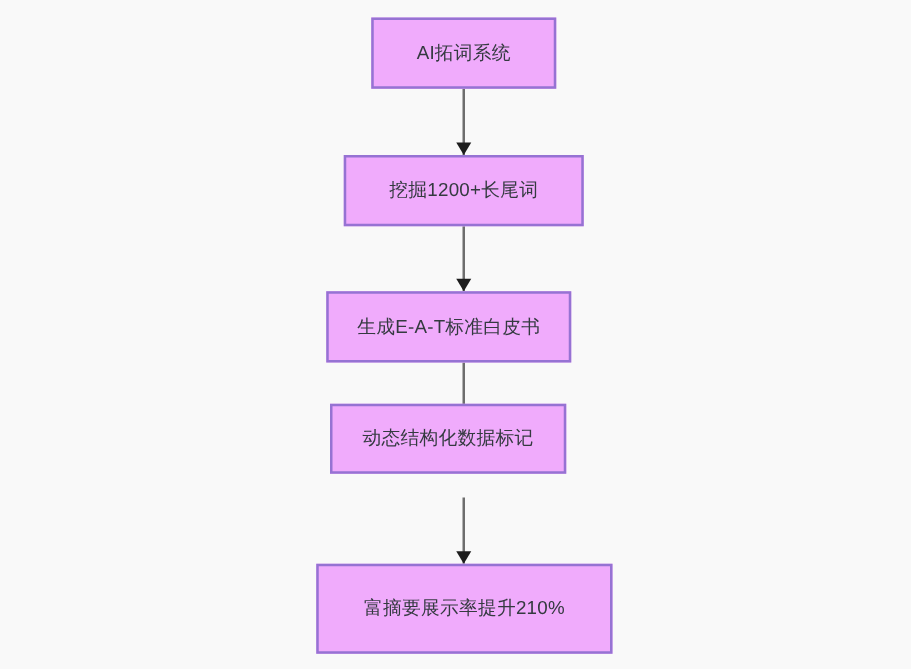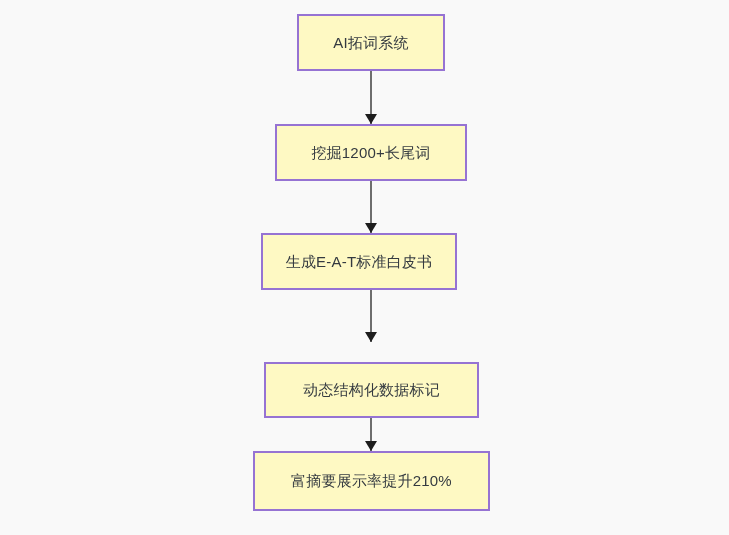--- a/index.html
+++ b/index.html
@@ -14,21 +14,21 @@
     overflow: hidden;
   }
   #flowchart {
     position: relative;
     width: 729px;
     height: 535px;
   }
   .node {
     position: absolute;
     box-sizing: border-box;
-    background: #fef9c3;
+    background: #f0abfc;
     border: 2px solid #9673d3;
     display: flex;
     align-items: center;
     justify-content: center;
     text-align: center;
   }
   .node-label {
     font-size: 15px;
     line-height: 1.2;
     color: #343a40;
@@ -83,21 +83,21 @@
   </div>
 
   <div class="node" style="left:275px; top:124px; width:192px; height:57px;">
     <span class="node-label">挖掘1200+长尾词</span>
   </div>
 
   <div class="node" style="left:261px; top:233px; width:196px; height:57px;">
     <span class="node-label">生成E-A-T标准白皮书</span>
   </div>
 
-  <div class="node" style="left:264px; top:362px; width:215px; height:56px;">
+  <div class="node" style="left:264px; top:323px; width:189px; height:56px;">
     <span class="node-label">动态结构化数据标记</span>
   </div>
 
-  <div class="node" style="left:253px; top:451px; width:237px; height:60px;">
+  <div class="node" style="left:253px; top:451px; width:237px; height:72px;">
     <span class="node-label">富摘要展示率提升210%</span>
   </div>
 
 </div>
 
 </body></html>

